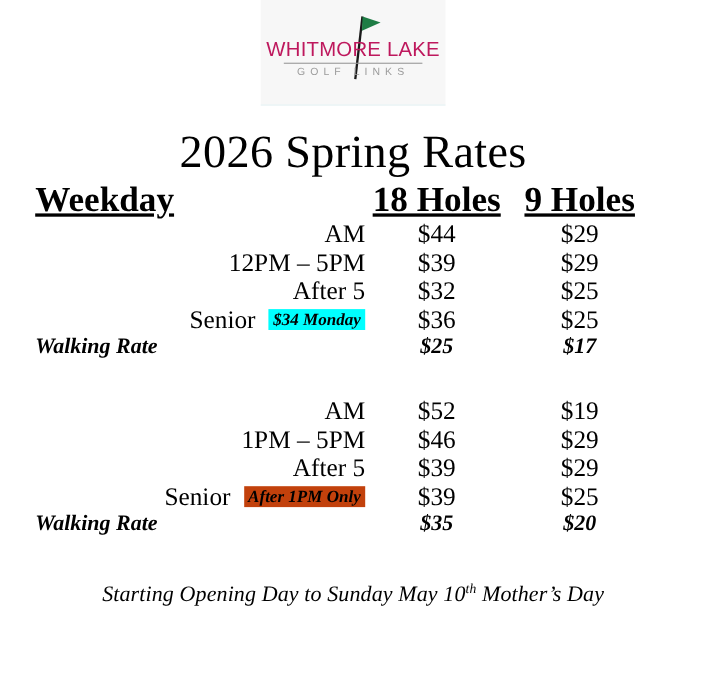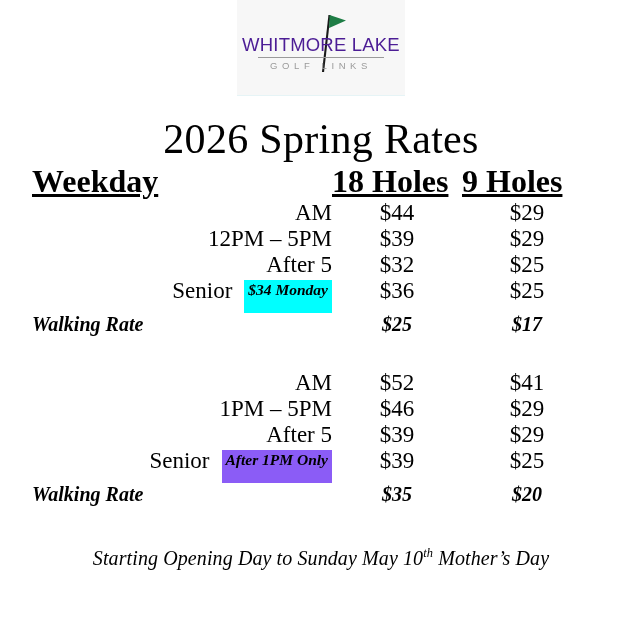--- a/index.html
+++ b/index.html
@@ -44,21 +44,21 @@
   }
   .logo-wordmark {
     position: absolute;
     left: 0;
     top: 34px;
     width: 168px;
     text-align: center;
     font-family: "Liberation Sans", sans-serif;
     font-size: 18.5px;
     letter-spacing: 0.2px;
-    color: #4c1d95;
+    color: #be185d;
     white-space: nowrap;
   }
   .logo-rule {
     position: absolute;
     left: 21px;
     top: 57px;
     width: 126px;
     height: 1px;
     background: #9a9a9a;
   }
@@ -106,21 +106,21 @@
   .section-head td {
     font-size: 32px;
     font-weight: bold;
     padding-bottom: 9px;
   }
   .section-head .hdr-text {
     text-decoration: underline;
     text-underline-offset: 2px;
   }
   .col-head {
-    text-align: left;
+    text-align: center;
   }
 
   .rate-row td {
     font-size: 23px;
     padding-bottom: 9px;
     text-align: right;
   }
   .rate-row td.price {
     text-align: center;
   }
@@ -133,27 +133,27 @@
   }
   .walk-row td.price {
     text-align: center;
   }
 
   .tag {
     display: inline-block;
     font-size: 15.5px;
     font-style: italic;
     font-weight: bold;
-    padding: 1px 4px 14px 4px;
+    padding: 1px 4px 0 4px;
     margin-left: 12px;
     vertical-align: 3px;
     white-space: nowrap;
   }
   .tag-cyan { background: #00ffff; }
-  .tag-gray { background: #8b5cf6; }
+  .tag-gray { background: #c2410c; }
 
   .gap { height: 34px; }
 
   
   .footer {
     text-align: center;
     font-size: 20px;
     font-style: italic;
     font-weight: normal;
     margin-top: 40px;
@@ -244,21 +244,21 @@
     <colgroup>
       <col class="c-label">
         <col class="c-h18">
         <col class="c-h9">
     </colgroup>
     <tbody>
 
       <tr class="rate-row">
         <td>AM</td>
         <td class="price">$52</td>
-        <td class="price">$41</td>
+        <td class="price">$19</td>
       </tr>
 
       <tr class="rate-row">
         <td>1PM – 5PM</td>
         <td class="price">$46</td>
         <td class="price">$29</td>
       </tr>
 
       <tr class="rate-row">
         <td>After 5</td>

